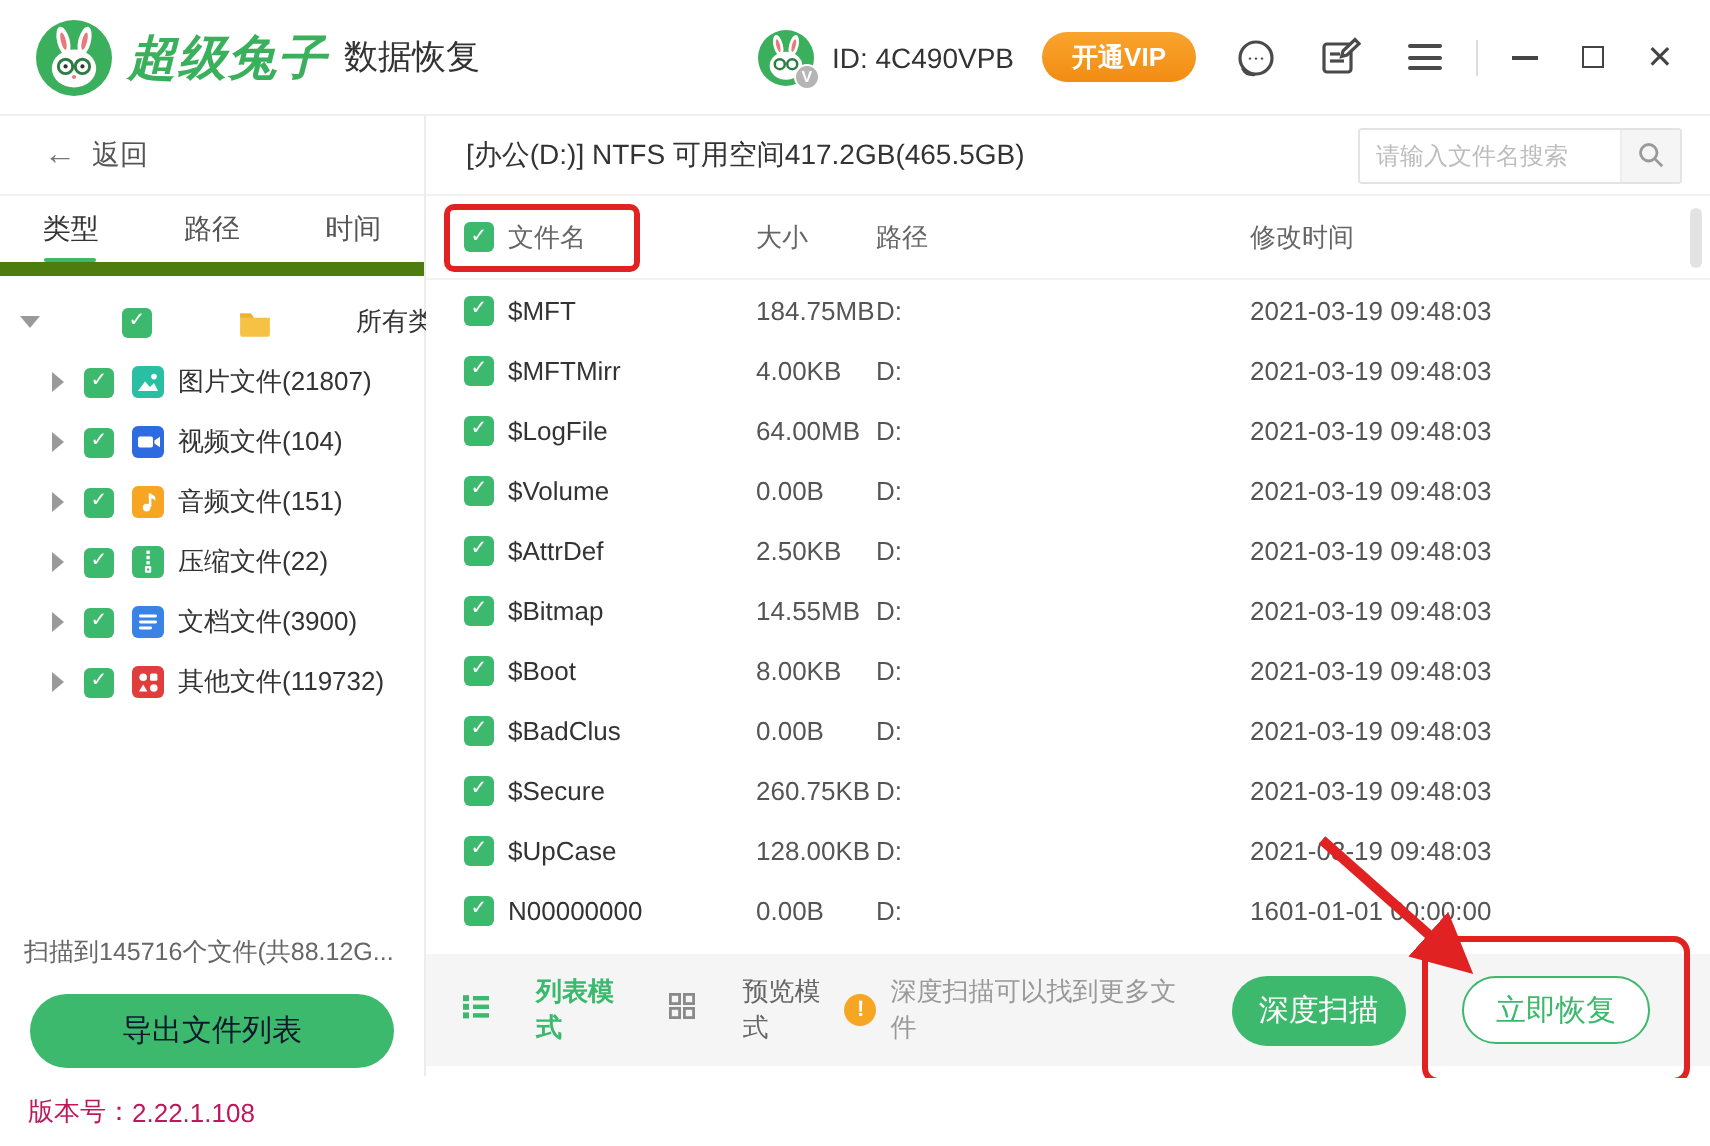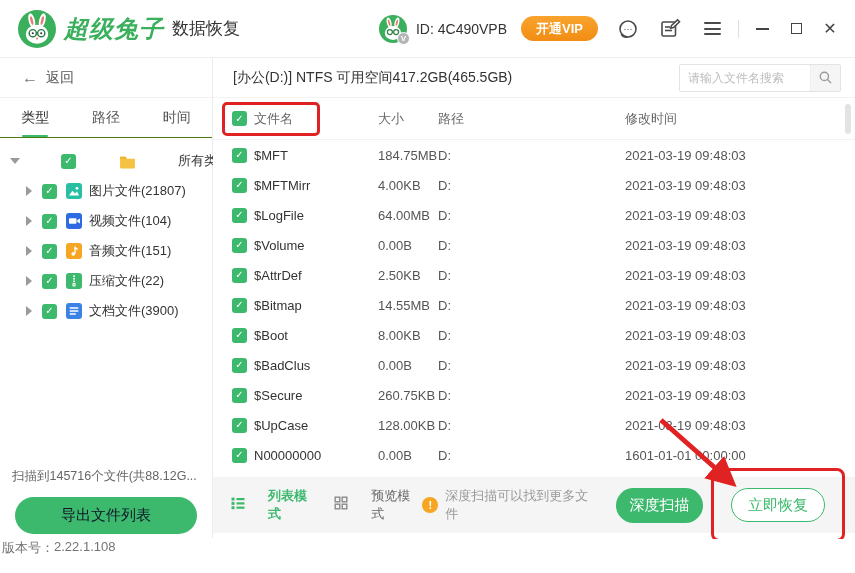--- a/index.html
+++ b/index.html
@@ -27,21 +27,21 @@
   .wb-close { font-size:16px; color:#444; font-weight:bold; }
 
   
   .body { position:absolute; left:0; top:58px; width:855px; height:480px; display:flex; }
 
   
   .sidebar { position:relative; width:213px; height:480px; border-right:1px solid #ececec; background:#fff; }
   .back-row { display:flex; align-items:center; height:40px; padding-left:22px; cursor:pointer; border-bottom:1px solid #f2f2f2; }
   .back-arrow { font-size:16px; color:#777; }
   .back-label { margin-left:8px; font-size:14px; color:#555; }
-  .stabs { display:flex; height:40px; border-bottom:1px solid #4d7c0f; }
+  .stabs { display:flex; height:40px; border-bottom:7px solid #4d7c0f; }
   .stab { flex:1; display:flex; align-items:center; justify-content:center; font-size:14px; color:#555; cursor:pointer; position:relative; }
   .stab.active { color:#333; }
   .stab.active::after { content:""; position:absolute; bottom:0; left:50%; transform:translateX(-50%); width:26px; height:2.5px; background:#3cb96d; border-radius:2px; }
   .tree { padding-top:8px; }
   .titem { display:flex; align-items:center; height:30px; cursor:pointer; }
   .titem.lv0 { padding-left:10px;gap:35px; }
   .titem.lv1 { padding-left:22px; }
   .tw { width:14px; display:flex; align-items:center; justify-content:center; }
   .tri-down { width:0; height:0; border-left:5px solid transparent; border-right:5px solid transparent; border-top:6px solid #9a9a9a; }
   .tri-right { width:0; height:0; border-top:5px solid transparent; border-bottom:5px solid transparent; border-left:6px solid #9a9a9a; }
@@ -81,21 +81,21 @@
   .hint-wrap { margin-left:auto; display:flex; align-items:center; }
   .warn-ico { width:16px; height:16px; border-radius:50%; background:#f6a623; color:#fff; font-size:11px; font-weight:bold; display:flex; align-items:center; justify-content:center; }
   .hint-text { margin-left:7px; font-size:13px; color:#999; }
   .deepscan-btn { margin-left:16px; width:88px; height:35px; background:#3cb96d; border:none; border-radius:18px; color:#fff; font-size:15px; cursor:pointer; font-family:inherit; }
   .recover-wrap { margin-left:8px; border:3px solid #e12222; border-radius:8px; padding:17px; }
   .recover-btn { width:94px; height:34px; background:#fff; border:1px solid #3cb96d; border-radius:17px; color:#3cb96d; font-size:15px; cursor:pointer; font-family:inherit; }
 
   .annot-arrow { position:absolute; inset:0; pointer-events:none; z-index:5; }
 
   
-  .version-row { position:absolute; left:0; top:539px; width:855px; height:34px; display:flex; align-items:flex-start; padding-left:2px; background:#fff; font-size:13px; color:#737373; }
+  .version-row { position:absolute; left:0; top:539px; width:855px; height:34px; display:flex; align-items:center; padding-left:14px; background:#fff; font-size:13px; color:#be185d; }
 </style>
 </head>
 <body>
 
 <div class="app">
 
   <div class="topbar">
     <span class="logo">
       <svg viewBox="0 0 36 36" width="38" height="38">
         <circle cx="18" cy="18" r="18" fill="#3aaf5c"></circle>
@@ -261,20 +261,36 @@
           <span class="ticon">
             <svg viewBox="0 0 16 16" width="16" height="16">
                 <rect width="16" height="16" rx="3" fill="#3b82e6"></rect>
                 <rect x="3.5" y="4.2" width="9" height="1.5" rx="0.7" fill="#fff"></rect>
                 <rect x="3.5" y="7.2" width="9" height="1.5" rx="0.7" fill="#fff"></rect>
                 <rect x="3.5" y="10.2" width="6.5" height="1.5" rx="0.7" fill="#fff"></rect>
               </svg>
           </span>
           <span class="tlabel">文档文件(3900)</span>
         </div>
+        <div class="titem lv1">
+          <span class="tw">
+              <i class="tri-right"></i>
+            </span>
+          <span class="cb"></span>
+          <span class="ticon">
+            <svg viewBox="0 0 16 16" width="16" height="16">
+                <rect width="16" height="16" rx="3" fill="#e23d3d"></rect>
+                <circle cx="5.6" cy="5.6" r="1.9" fill="#fff"></circle>
+                <rect x="9" y="3.7" width="3.7" height="3.7" rx="0.8" fill="#fff"></rect>
+                <path d="M5.6 9.2 l2.1 3.6 h-4.2 Z" fill="#fff"></path>
+                <circle cx="10.9" cy="11" r="1.9" fill="#fff"></circle>
+              </svg>
+          </span>
+          <span class="tlabel">其他文件(119732)</span>
+        </div>
       </div>
 
       <div class="side-bottom">
         <div class="scan-text">扫描到145716个文件(共88.12G...</div>
         <button class="export-btn">导出文件列表</button>
       </div>
     </div>
 
     <div class="main">
 

